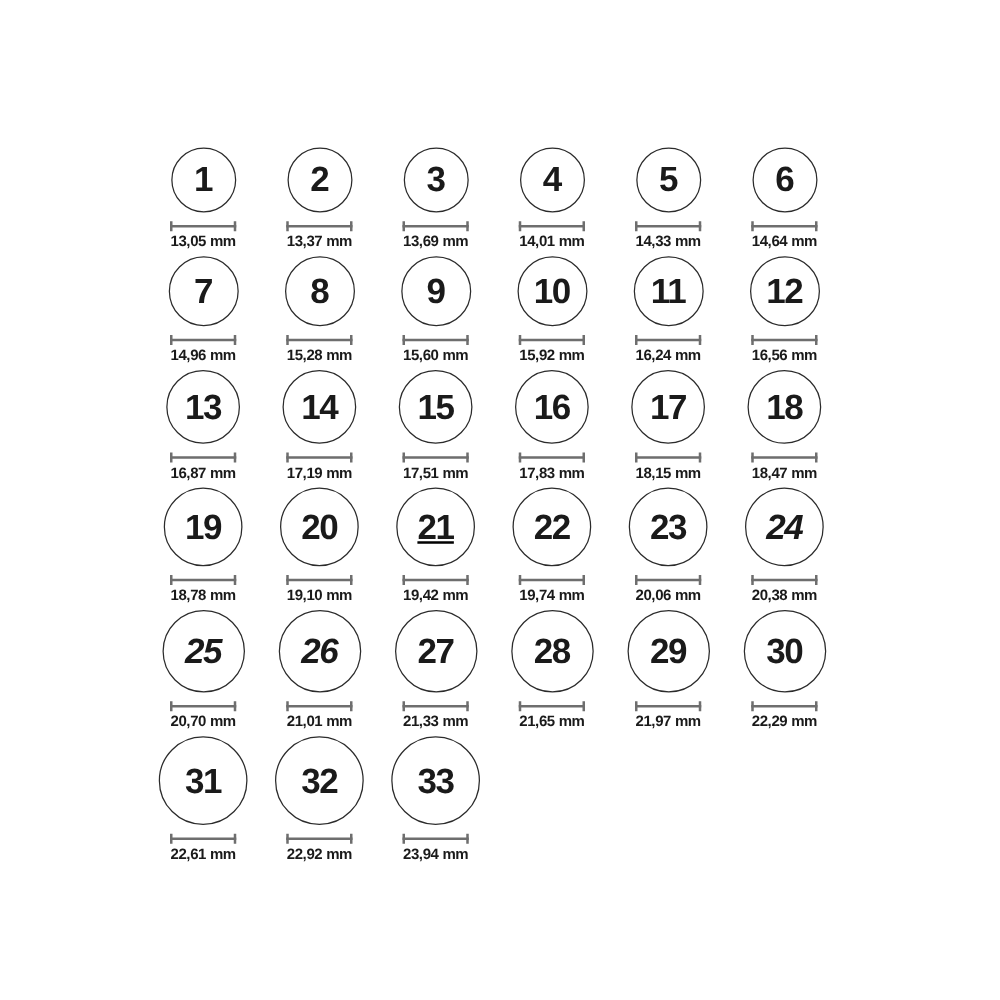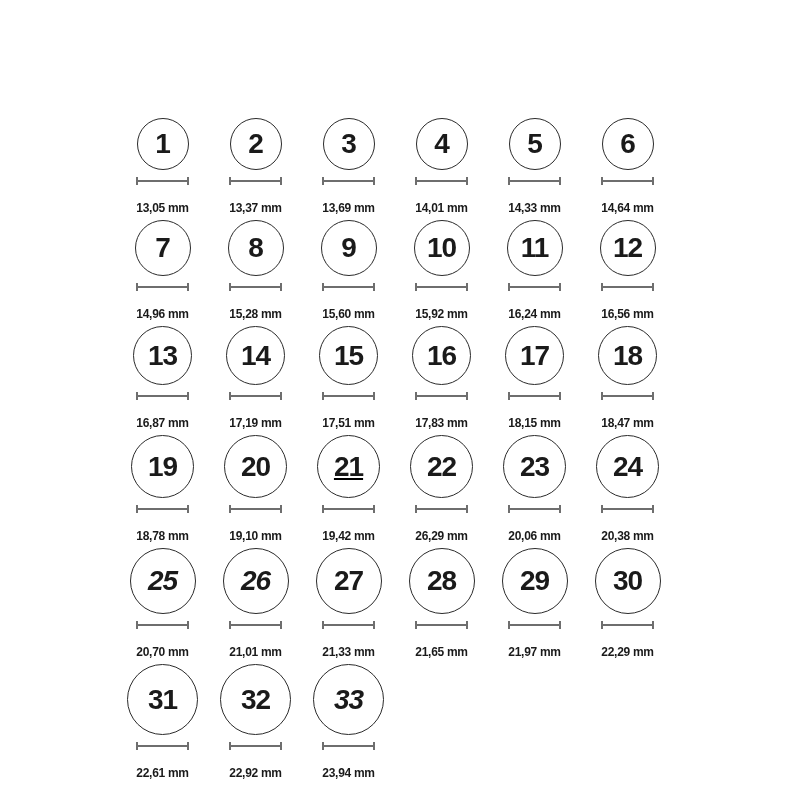--- a/index.html
+++ b/index.html
@@ -62,21 +62,21 @@
   .measure .tick-right { right: 0; }
   .measure .bar {
     position: absolute;
     top: 3px;
     left: 0;
     right: 0;
     height: 2px;
     background: #6e6e6e;
   }
   .mm-label {
-    margin-top: 16px;
+    margin-top: 1px;
     font-size: 12px;
     line-height: 14px;
     font-weight: bold;
     color: #1a1a1a;
     letter-spacing: -0.3px;
     white-space: nowrap;
   }
 </style>
 </head>
 <body>
@@ -322,35 +322,35 @@
       </div>
       <div class="cell">
         <div class="circle" style="width: 63px; height: 63px;">
           <span class="num">22</span>
         </div>
         <div class="measure">
           <div class="tick-left"></div>
           <div class="bar"></div>
           <div class="tick-right"></div>
         </div>
-        <div class="mm-label">26,29 mm</div>
+        <div class="mm-label">19,74 mm</div>
       </div>
       <div class="cell">
         <div class="circle" style="width: 63px; height: 63px;">
           <span class="num">23</span>
         </div>
         <div class="measure">
           <div class="tick-left"></div>
           <div class="bar"></div>
           <div class="tick-right"></div>
         </div>
         <div class="mm-label">20,06 mm</div>
       </div>
       <div class="cell">
-        <div class="circle" style="width: 63px; height: 63px;">
+        <div class="circle" style="width: 63px; height: 63px; font-style: italic;">
           <span class="num">24</span>
         </div>
         <div class="measure">
           <div class="tick-left"></div>
           <div class="bar"></div>
           <div class="tick-right"></div>
         </div>
         <div class="mm-label">20,38 mm</div>
       </div>
     </div>
@@ -439,21 +439,21 @@
           <span class="num">32</span>
         </div>
         <div class="measure">
           <div class="tick-left"></div>
           <div class="bar"></div>
           <div class="tick-right"></div>
         </div>
         <div class="mm-label">22,92 mm</div>
       </div>
       <div class="cell">
-        <div class="circle" style="width: 71px; height: 71px; font-style: italic;">
+        <div class="circle" style="width: 71px; height: 71px;">
           <span class="num">33</span>
         </div>
         <div class="measure">
           <div class="tick-left"></div>
           <div class="bar"></div>
           <div class="tick-right"></div>
         </div>
         <div class="mm-label">23,94 mm</div>
       </div>
     </div>

